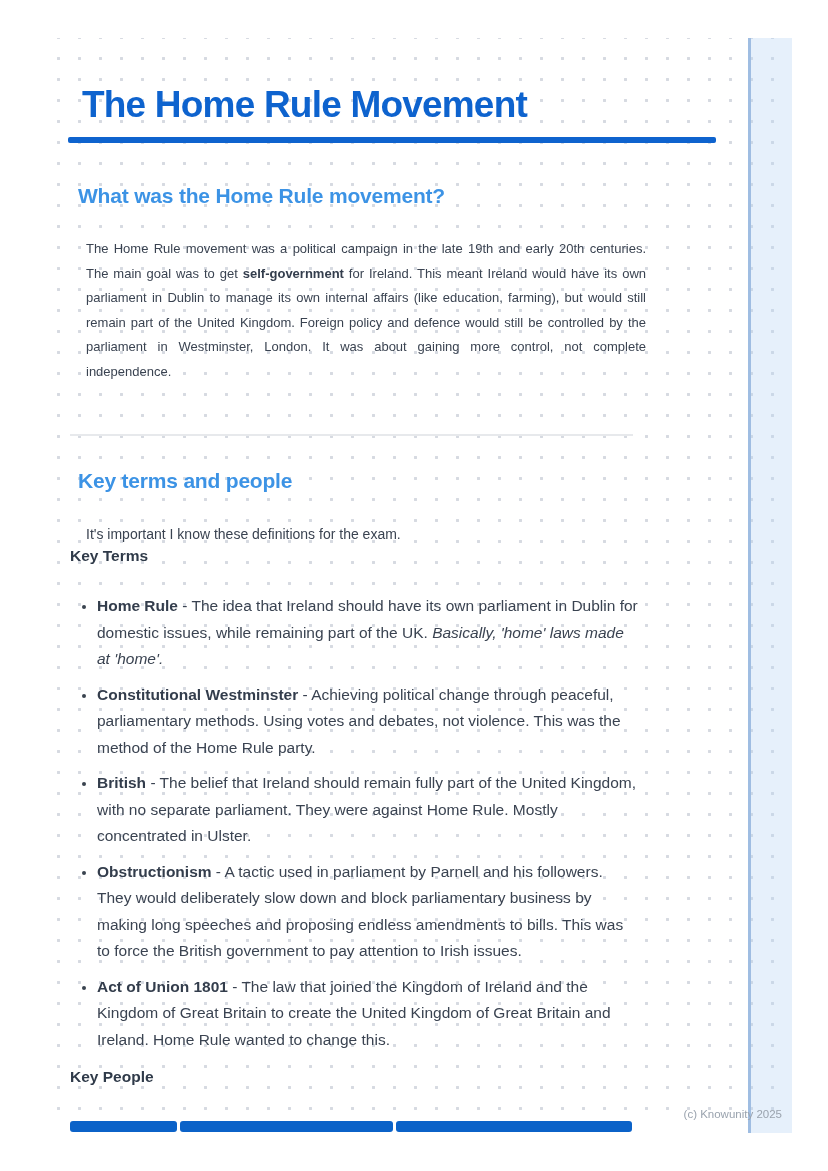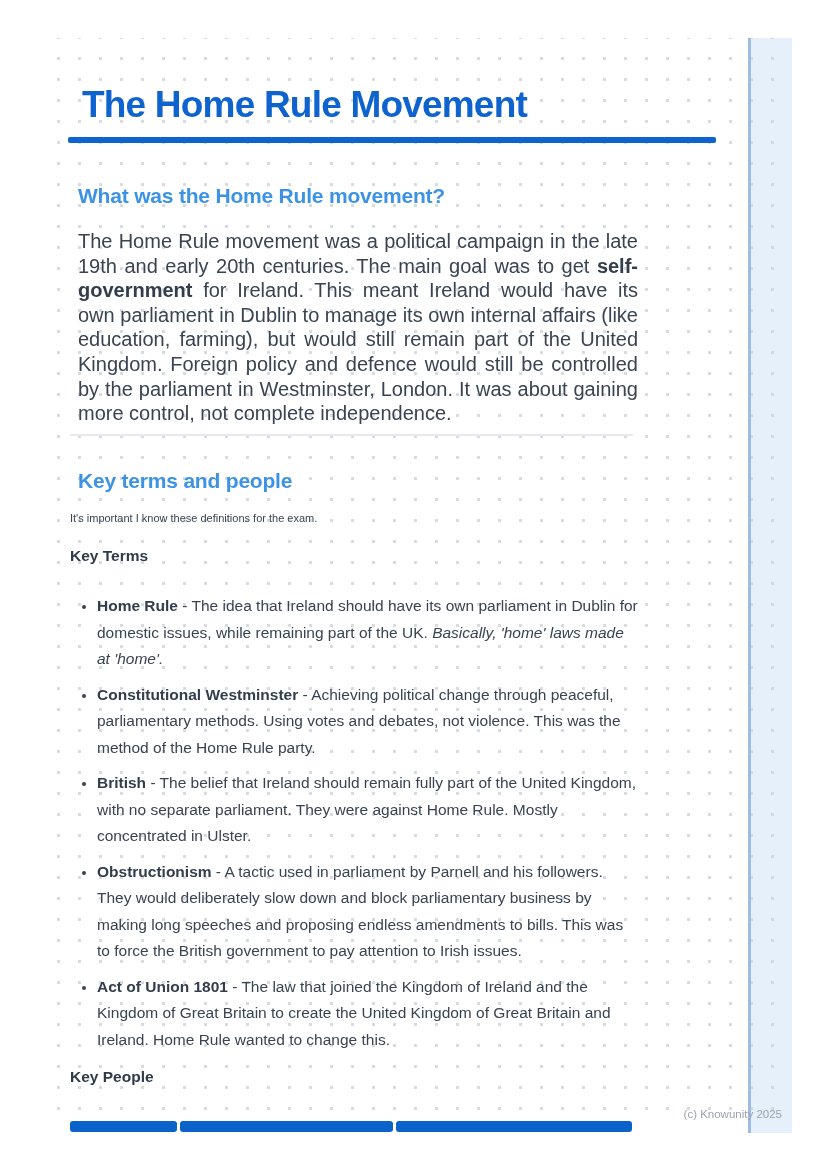--- a/index.html
+++ b/index.html
@@ -45,33 +45,33 @@
   }
   .sec-heading{
     position:absolute;left:0;margin:8px;white-space:nowrap;
     font-size:21px;font-weight:bold;letter-spacing:-0.2px;
     color:var(--heading-blue);
   }
   #heading-1{top:176px;}
   #heading-2{top:461px;}
 
   .body-para{
-    position:absolute;left:0;top:221px;width:560px;margin:8px;
-    font-size:20px;line-height:24.6px;color:var(--body-text);
+    position:absolute;left:0;top:221px;width:560px;margin:16px;
+    font-size:13px;line-height:24.6px;color:var(--body-text);
     text-align:justify;
   }
   .body-para b{font-weight:bold;color:#333d4c;}
 
   .divider{
     position:absolute;left:0;top:434px;width:563px;height:1.5px;
     background:var(--divider);
   }
   .intro-line{
-    position:absolute;left:0;top:506px;margin:0;
-    font-size:11px;line-height:24px;color:var(--body-text);white-space:nowrap;
+    position:absolute;left:0;top:506px;margin:16px;
+    font-size:14px;line-height:24px;color:var(--body-text);white-space:nowrap;
   }
   .group-label{
     position:absolute;left:0;margin:0;
     font-size:15.5px;font-weight:bold;color:var(--label-text);white-space:nowrap;
   }
   #key-terms-label{top:547px;}
   #key-people-label{top:1068px;}
 
   ul.term-list{
     position:absolute;left:0;top:586px;width:562px;

